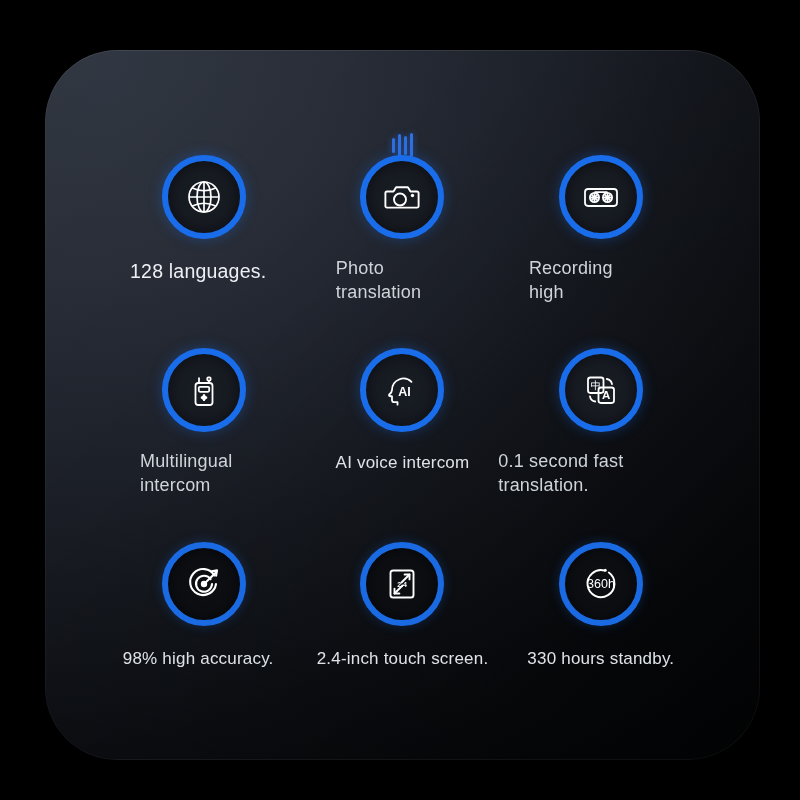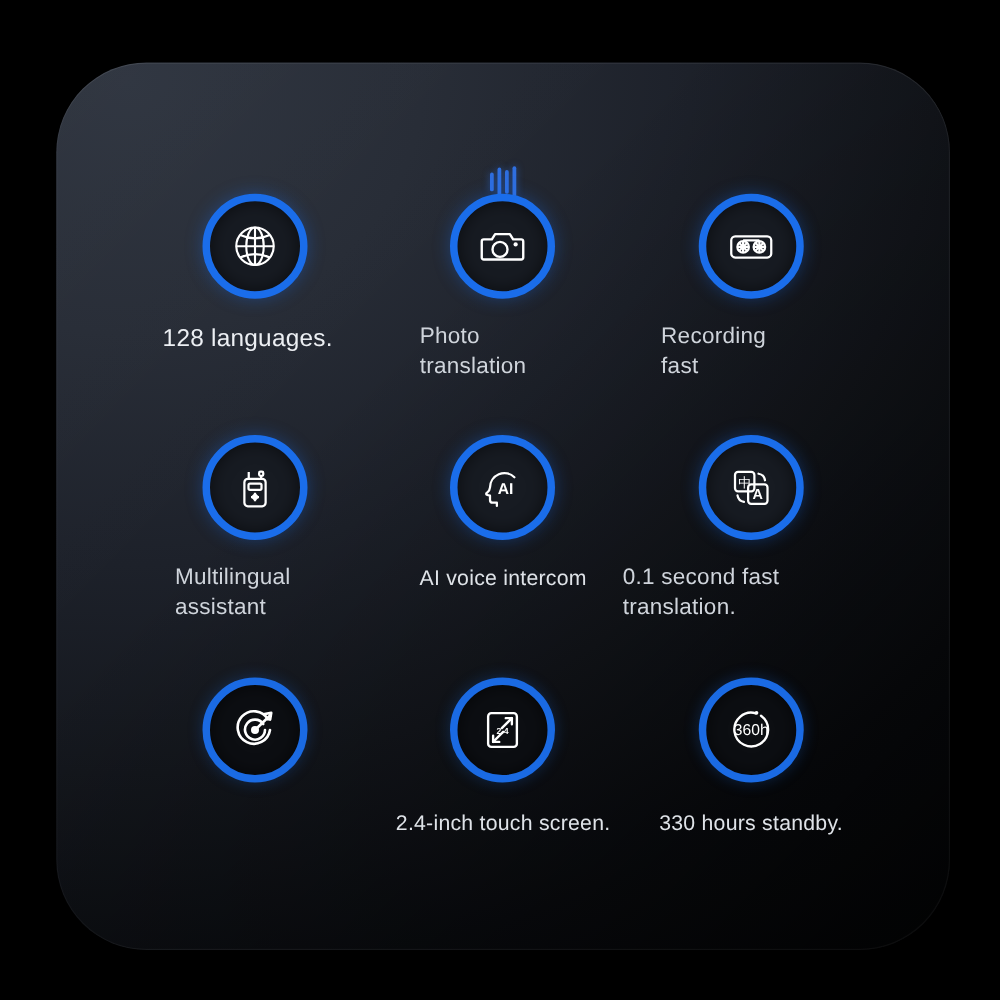--- a/index.html
+++ b/index.html
@@ -179,40 +179,40 @@
               <line x1="24.3" y1="22.5" x2="32.7" y2="22.5"></line>
               <line x1="12.4" y1="19.4" x2="18.6" y2="25.6"></line>
               <line x1="18.6" y1="19.4" x2="12.4" y2="25.6"></line>
               <line x1="25.4" y1="19.4" x2="31.6" y2="25.6"></line>
               <line x1="31.6" y1="19.4" x2="25.4" y2="25.6"></line>
               <line x1="15.5" y1="17.2" x2="28.5" y2="17.2"></line>
             </g>
           </svg>
         </div>
         <div class="feature-label small">Recording
-fast</div>
+high</div>
       </div>
 
       <div class="feature-cell cell-3">
         <div class="icon-ring">
           <svg width="44" height="44" viewBox="0 0 44 44">
             <g fill="none" stroke="#ffffff" stroke-width="1.8" stroke-linejoin="round">
               <rect x="13.5" y="15" width="17" height="22" rx="2.8"></rect>
               <rect x="16.8" y="18.8" width="10.4" height="5" rx="1.2"></rect>
               <line x1="17" y1="9.5" x2="17" y2="15"></line>
               <rect x="25.3" y="9.3" width="3.3" height="3.3" rx="1"></rect>
               <line x1="26.9" y1="12.6" x2="26.9" y2="15"></line>
               <path d="M22 27.4 l2.2 2.2 l-2.2 2.2 l-2.2 -2.2 Z"></path>
               <line x1="22" y1="26.2" x2="22" y2="33"></line>
               <line x1="18.8" y1="29.6" x2="25.2" y2="29.6"></line>
             </g>
           </svg>
         </div>
         <div class="feature-label small">Multilingual
-assistant</div>
+intercom</div>
       </div>
 
       <div class="feature-cell cell-4">
         <div class="icon-ring">
           <svg width="44" height="44" viewBox="0 0 44 44">
             <g fill="none" stroke="#ffffff" stroke-width="1.8" stroke-linejoin="round" stroke-linecap="round">
               <path d="M31.5 13.8 A11.5 11.5 0 0 0 12 22 c0 2.2 -1.4 3.3 -2.6 4.3 c-0.7 0.6 -0.5 1.5 0.4 1.7 l2.2 0.5 v3.4 a2.2 2.2 0 0 0 2.2 2.2 h3.3 v2.6"></path>
             </g>
             <text class="icon-text" x="24.5" y="27.6" font-size="12.5" font-weight="bold" text-anchor="middle">AI</text>
           </svg>
@@ -242,20 +242,21 @@
           <svg width="44" height="44" viewBox="0 0 44 44">
             <g fill="none" stroke="#ffffff" stroke-width="2.1" stroke-linecap="round" stroke-linejoin="round">
               <path d="M32.4 13.5 A13 13 0 1 0 34 22"></path>
               <path d="M28.6 17.2 A8 8 0 1 0 30 22"></path>
               <circle cx="22" cy="22" r="3.2" fill="#ffffff" stroke="none"></circle>
               <line x1="22" y1="22" x2="34.2" y2="10.2"></line>
               <path d="M29.6 9.2 l5.4 -0.9 l-0.9 5.4"></path>
             </g>
           </svg>
         </div>
+        <div class="feature-label">98% high accuracy.</div>
       </div>
 
       <div class="feature-cell cell-7 dim">
         <div class="icon-ring">
           <svg width="44" height="44" viewBox="0 0 44 44">
             <g fill="none" stroke="#ffffff" stroke-width="1.9" stroke-linecap="round" stroke-linejoin="round">
               <rect x="10.5" y="8.5" width="23" height="27" rx="2.6"></rect>
               <line x1="14.5" y1="31.5" x2="22.5" y2="23.5"></line>
               <path d="M14.5 26.6 v4.9 h4.9"></path>
               <line x1="29.5" y1="12.5" x2="21.5" y2="20.5"></line>

